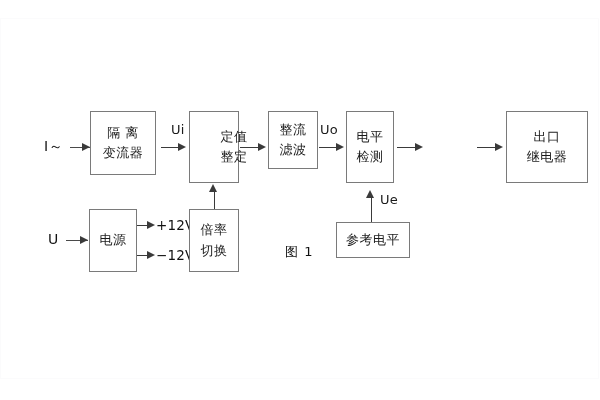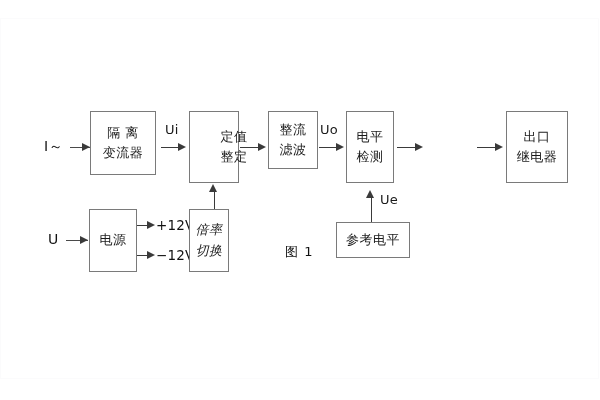--- a/index.html
+++ b/index.html
@@ -123,21 +123,21 @@
 
   <div class="in-label" style="left:44px; top:138px;">I～</div>
   <div class="lead" style="left:70px; top:147px; width:20px;"></div>
   <div class="arrow-r" style="left:82px; top:142.5px;"></div>
 
   <div class="block" style="left:90px; top:111px; width:66px; height:64px;">
     <span class="l1">隔 离</span>
     <span class="l2">变流器</span>
   </div>
 
-  <div class="sig-label" style="left:165px; top:122px;">Ui</div>
+  <div class="sig-label" style="left:171px; top:122px;">Ui</div>
   <div class="hline" style="left:161px; top:147px; width:22px;"></div>
   <div class="arrow-r" style="left:178px; top:142.5px;"></div>
 
   <div class="block" style="left:189px; top:111px; width:50px; height:72px;padding-left:40px;">
     <span class="l1">定值</span>
     <span class="l2">整定</span>
   </div>
 
   <div class="hline" style="left:240px; top:147px; width:22px;"></div>
   <div class="arrow-r" style="left:258px; top:142.5px;"></div>
@@ -156,21 +156,21 @@
     <span class="l2">检测</span>
   </div>
 
   <div class="hline" style="left:397px; top:147px; width:24px;"></div>
   <div class="arrow-r" style="left:415px; top:142.5px;"></div>
 
 
   <div class="hline" style="left:477px; top:147px; width:24px;"></div>
   <div class="arrow-r" style="left:495px; top:142.5px;"></div>
 
-  <div class="block" style="left:506px; top:111px; width:62px; height:72px;">
+  <div class="block" style="left:506px; top:111px; width:82px; height:72px;">
     <span class="l1">出口</span>
     <span class="l2">继电器</span>
   </div>
 
   <div class="in-label" style="left:48px; top:231px;">U</div>
   <div class="lead" style="left:66px; top:240px; width:22px;"></div>
   <div class="arrow-r" style="left:80px; top:235.5px;"></div>
 
   <div class="block single" style="left:89px; top:209px; width:48px; height:63px;">
     <span class="l1">电源</span>
@@ -178,21 +178,21 @@
   </div>
 
   <div class="hline" style="left:137px; top:225px; width:14px;"></div>
   <div class="arrow-r" style="left:147px; top:220.5px;"></div>
   <div class="rail-label" style="left:156px; top:217px;">+12V</div>
 
   <div class="hline" style="left:137px; top:255px; width:14px;"></div>
   <div class="arrow-r" style="left:147px; top:250.5px;"></div>
   <div class="rail-label" style="left:156px; top:247px;">−12V</div>
 
-  <div class="block" style="left:189px; top:209px; width:40px; height:63px;font-style:italic;">
+  <div class="block" style="left:189px; top:209px; width:50px; height:63px;">
     <span class="l1">倍率</span>
     <span class="l2">切换</span>
   </div>
 
   <div class="vline" style="left:213.5px; top:191px; height:18px;"></div>
   <div class="arrow-u" style="left:209px; top:184px;"></div>
 
   <div class="block single" style="left:336px; top:222px; width:74px; height:36px;">
     <span class="l1">参考电平</span>
 

